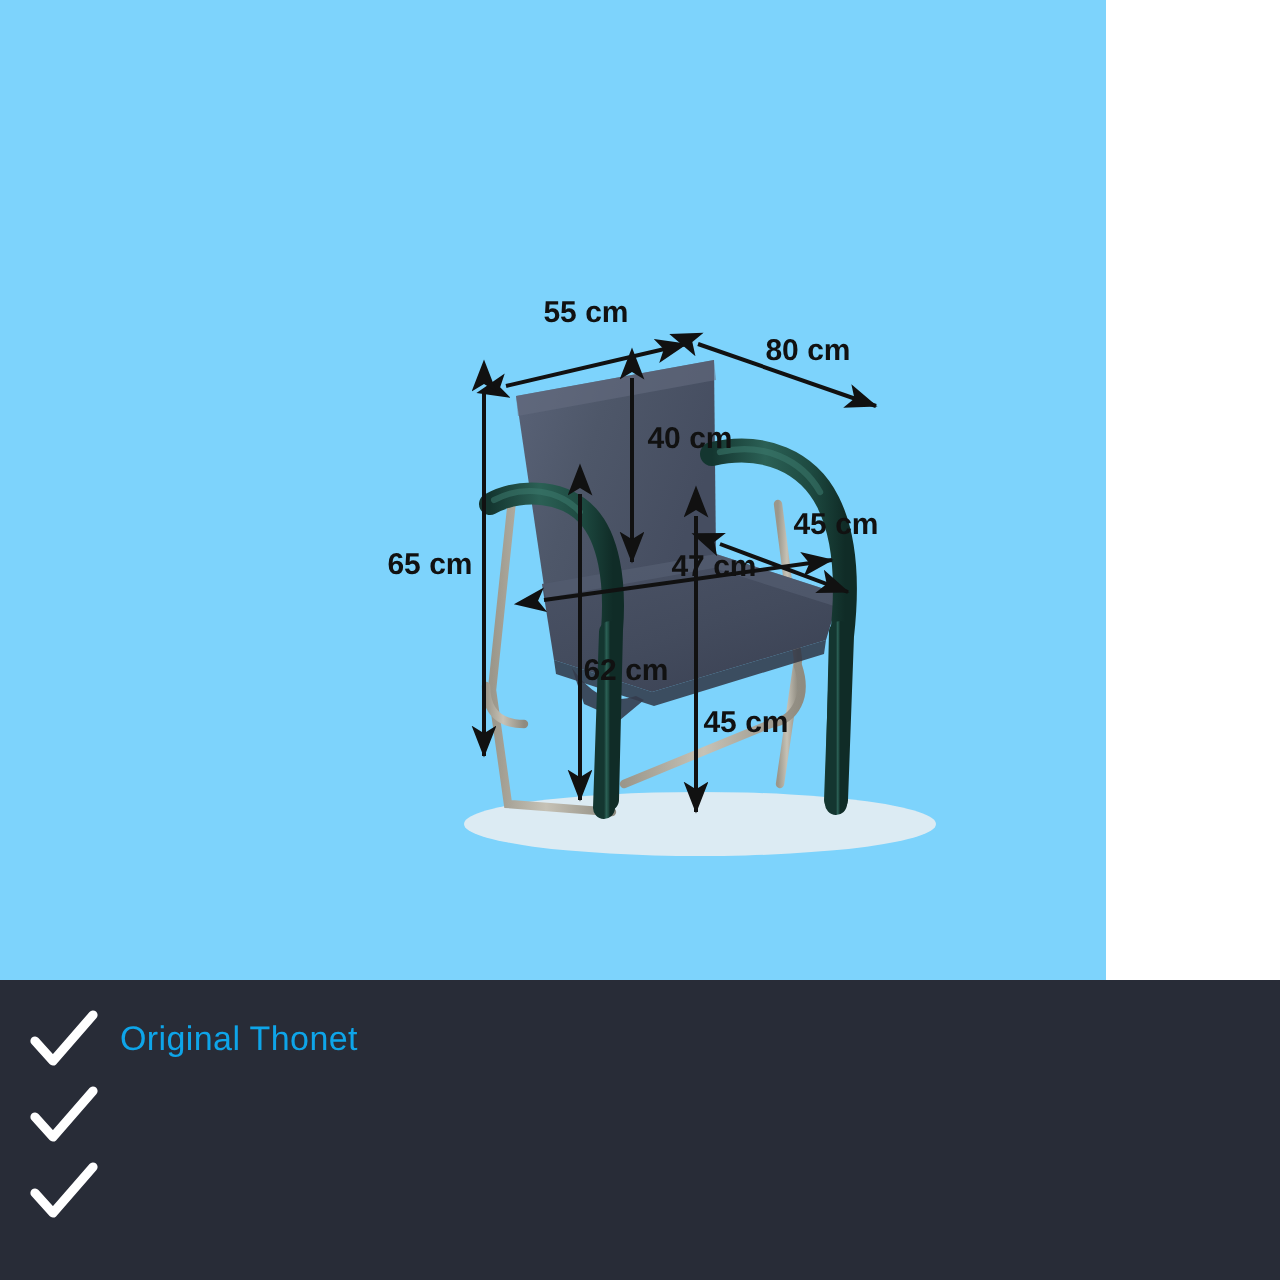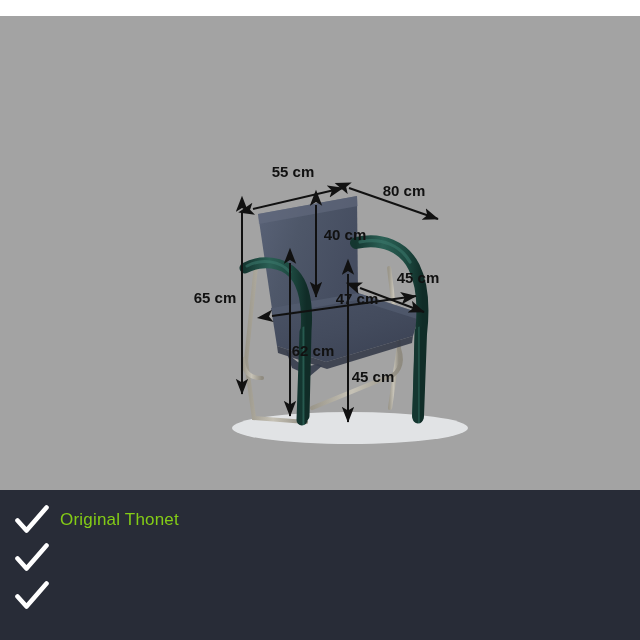--- a/index.html
+++ b/index.html
@@ -15,24 +15,24 @@
     width: 640px;
     height: 640px;
     background: #ffffff;
     overflow: hidden;
   }
 
   
   #product-area {
     position: absolute;
     left: 0;
-    top: 16px;
-    width: 640px;
+    top: 0;
+    width: 553px;
     height: 490px;
-    background: #a3a3a3;
+    background: #7dd3fc;
   }
   #diagram-stage {
     position: absolute;
     left: 0;
     top: 0;
     width: 640px;
     height: 490px;
   }
   #diagram-svg {
     position: absolute;
@@ -60,21 +60,21 @@
   }
   .feature-check {
     width: 56px;
     min-width: 56px;
     display: flex;
     align-items: center;
     justify-content: center;
     padding-left: 4px;
   }
   .feature-label {
-    color: #84cc16;
+    color: #0ea5e9;
     font-size: 17px;
     font-family: "Liberation Sans", sans-serif;
     letter-spacing: 0.2px;
     white-space: nowrap;
   }
 </style>
 </head>
 <body>
 
 <div id="page">

